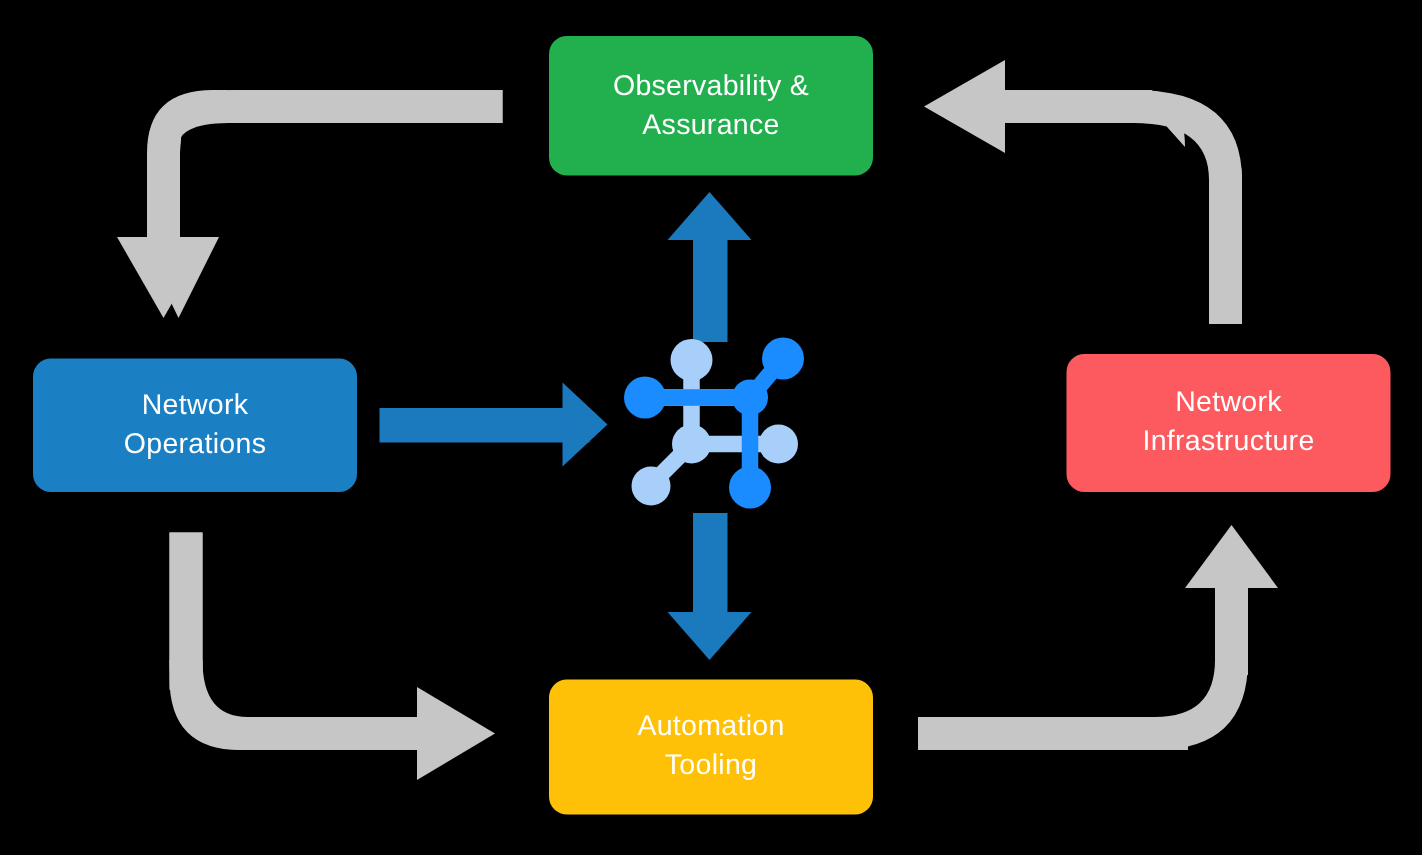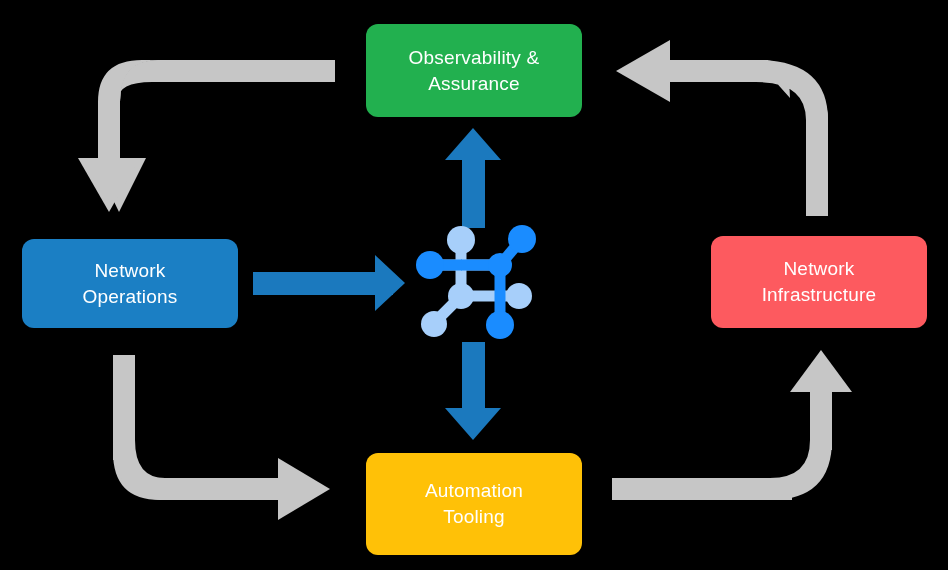--- a/index.html
+++ b/index.html
@@ -34,21 +34,21 @@
   #box-observability {
     left: 366px; top: 24px; width: 216px; height: 93px;
   }
   #box-network-operations {
     left: 22px; top: 239px; width: 216px; height: 89px;
   }
   #box-network-infrastructure {
     left: 711px; top: 236px; width: 216px; height: 92px;
   }
   #box-automation-tooling {
-    left: 366px; top: 453px; width: 216px; height: 102px;
+    left: 366px; top: 453px; width: 216px; height: 90px;
   }
   .svg-layer {
     position: absolute;
     left: 0; top: 0;
     width: 948px;
     height: 570px;
     pointer-events: none;
   }
 </style>
 </head>

